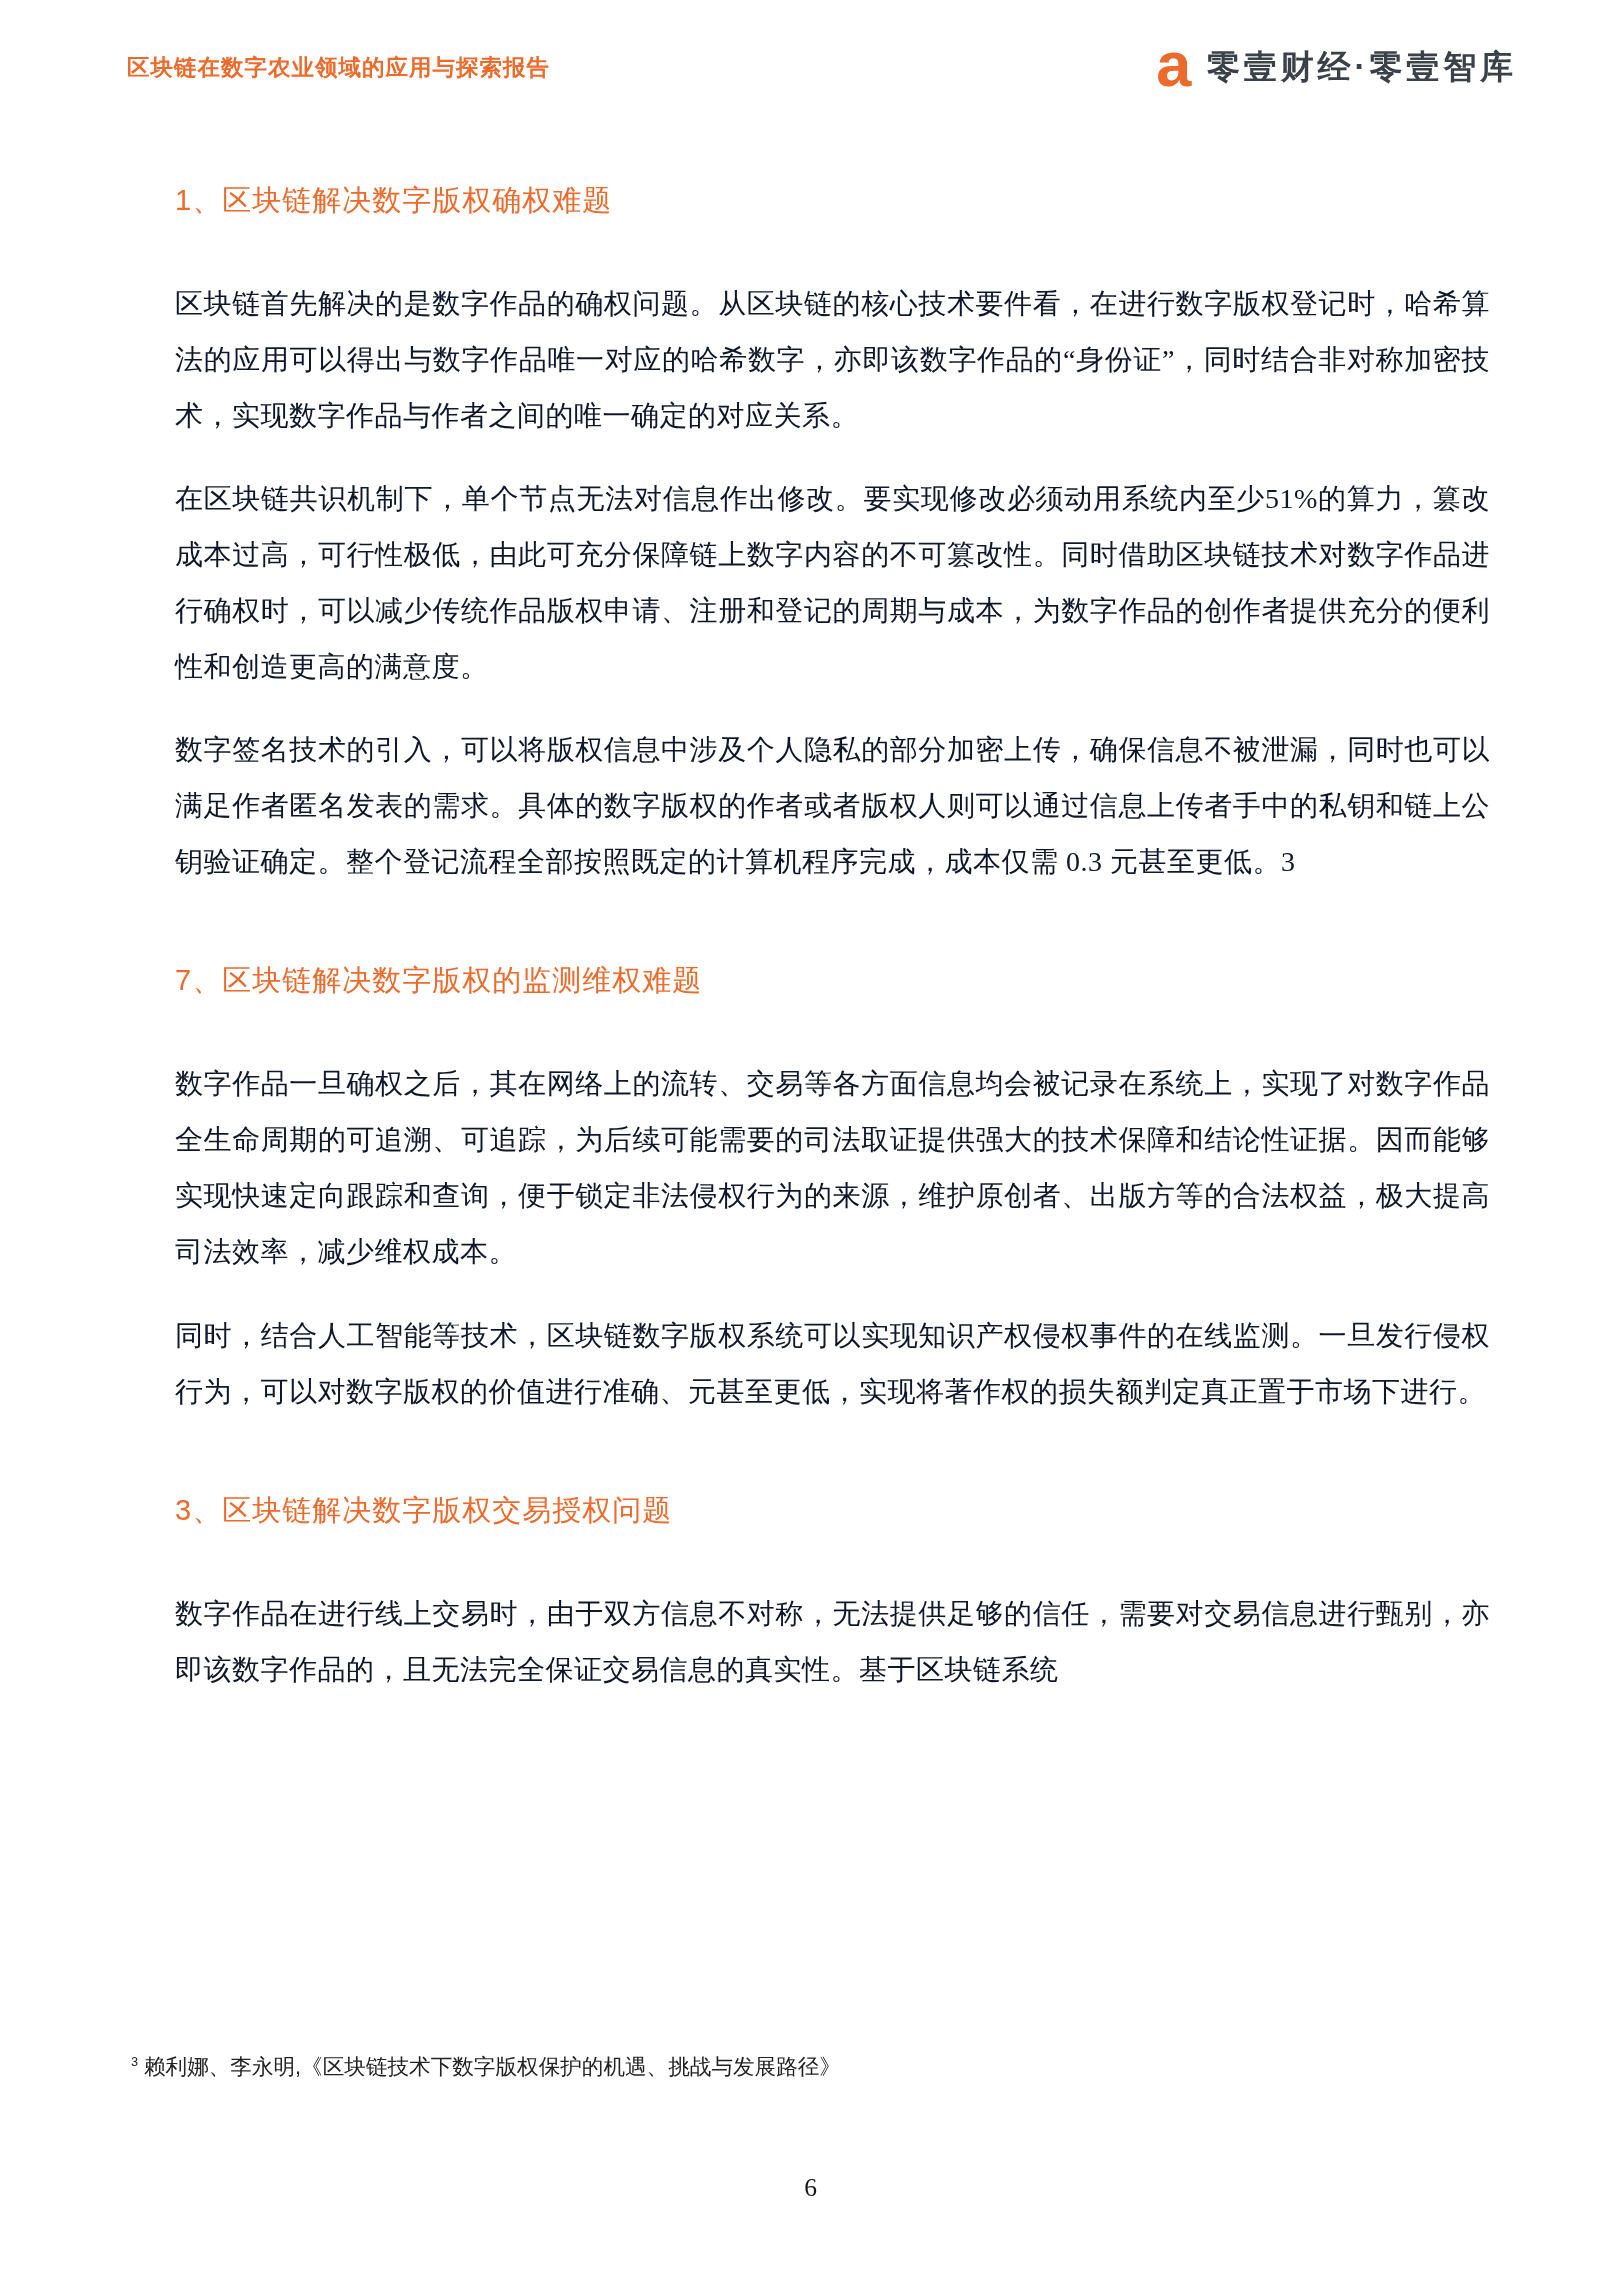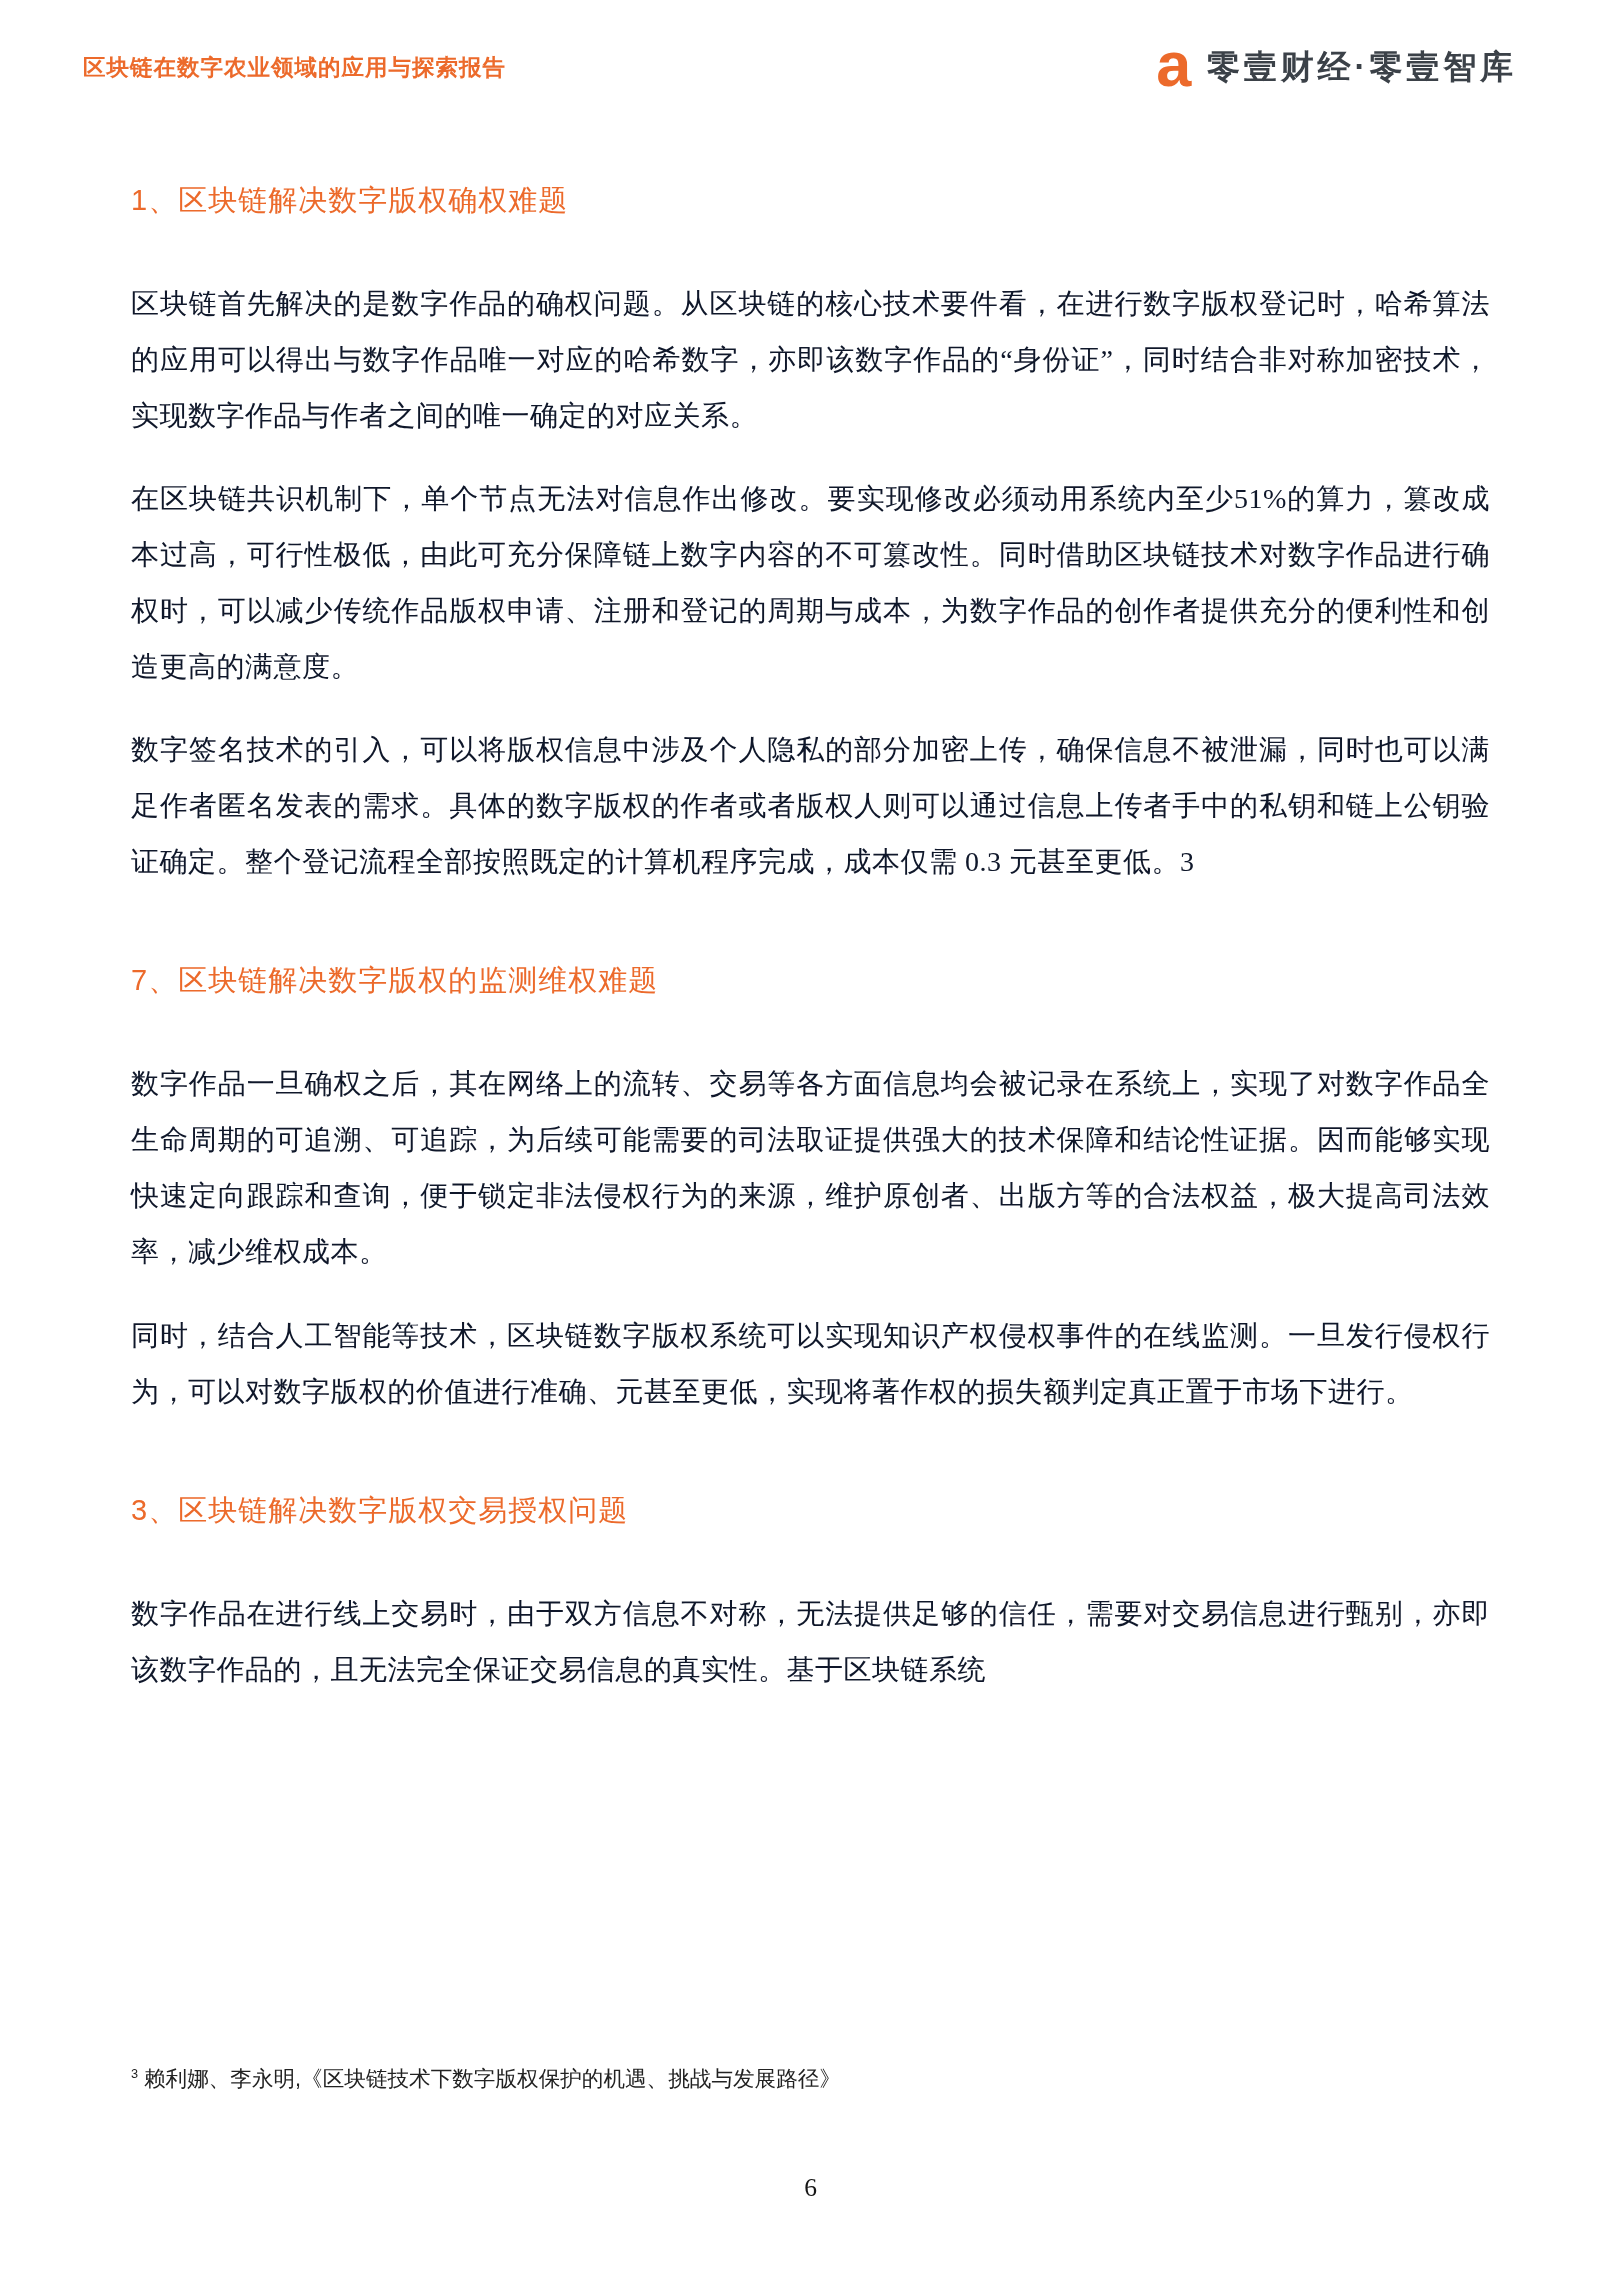--- a/index.html
+++ b/index.html
@@ -5,20 +5,21 @@
   * { margin: 0; padding: 0; box-sizing: border-box; }
   html, body { background: #ffffff; }
   .page {
     position: relative;
     width: 1621px;
     height: 2293px;
     background: #ffffff;
     margin: 0 auto;
     overflow: hidden;
     font-family: "Liberation Serif", "DejaVu Serif", serif;
+    padding-left: 44px;
   }
   
   .header {
     display: flex;
     justify-content: space-between;
     align-items: center;
     padding: 41px 104px 0 83px;
   }
   .header-title {
     font-family: "Liberation Sans", "DejaVu Sans", sans-serif;
@@ -64,21 +65,21 @@
     color: #0f172a;
     text-align: justify;
     margin: 27.4px 0;
     letter-spacing: 0.5px;
   }
   
   .footnote {
     position: absolute;
     left: 131px;
     right: 131px;
-    bottom: 200px;
+    bottom: 212px;
     font-family: "Liberation Sans", "DejaVu Sans", sans-serif;
     font-size: 21.6px;
     color: #222222;
   }
   .footnote sup {
     font-size: 12.7px;
     margin-right: 5.9px;
   }
   .page-number {
     position: absolute;

